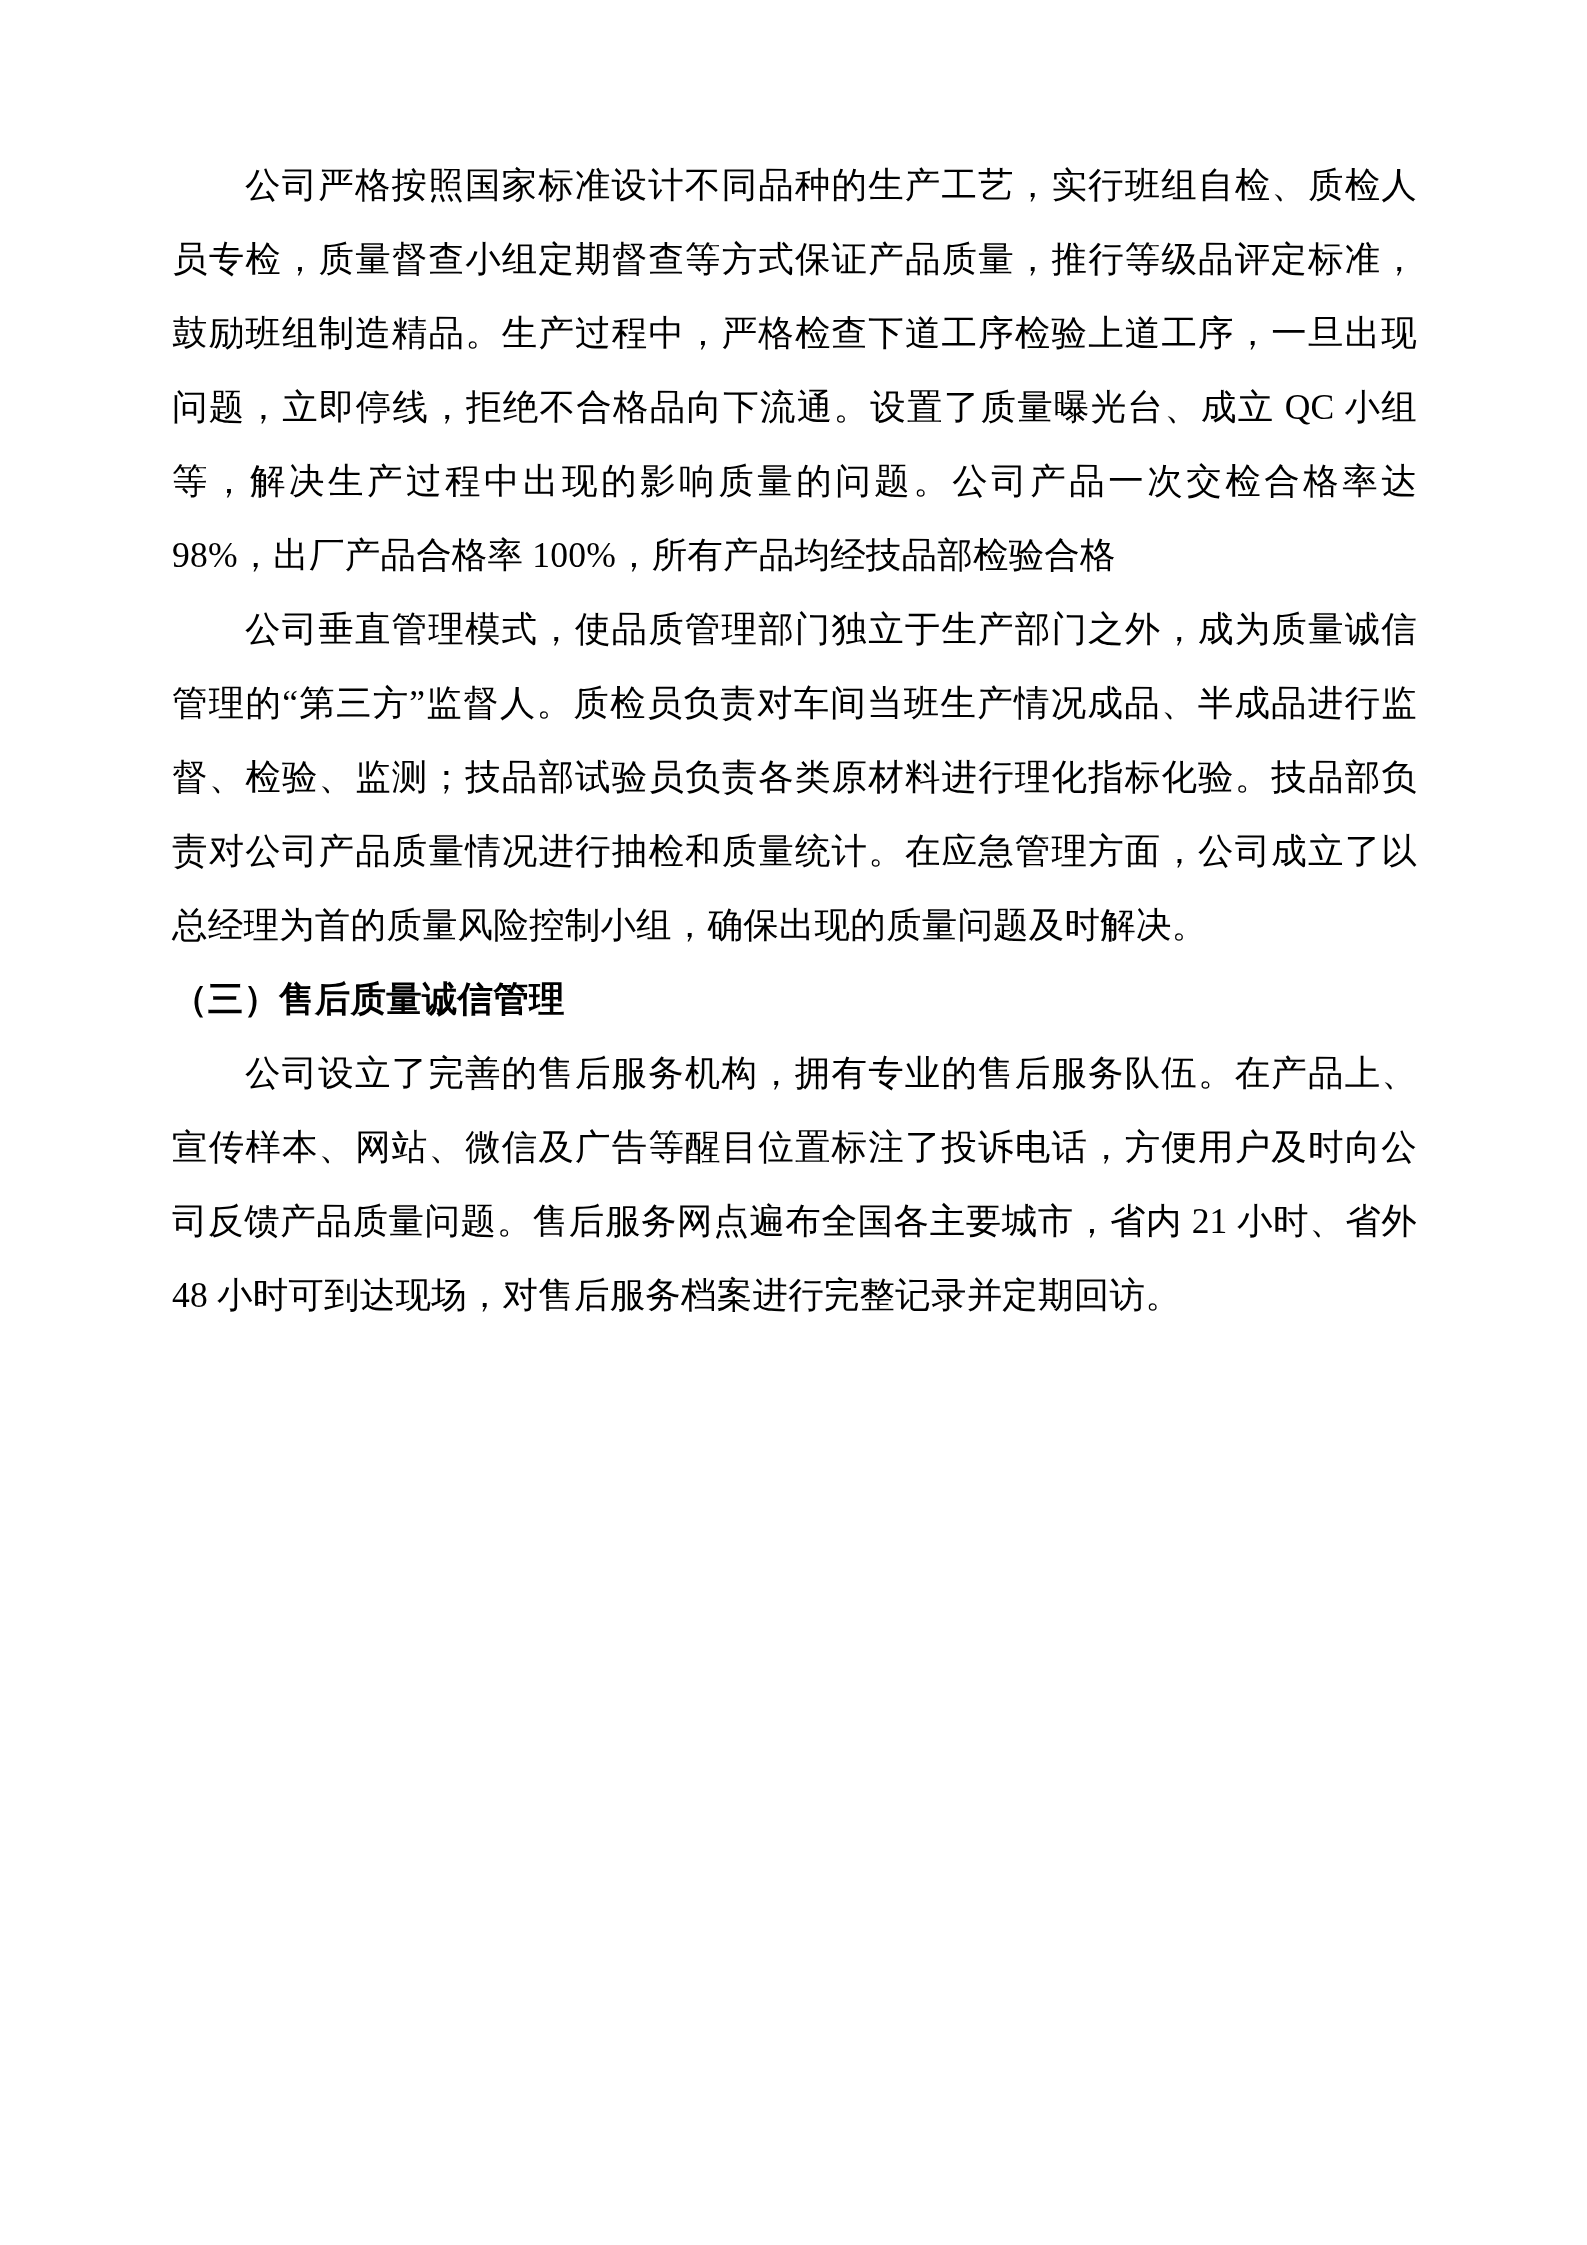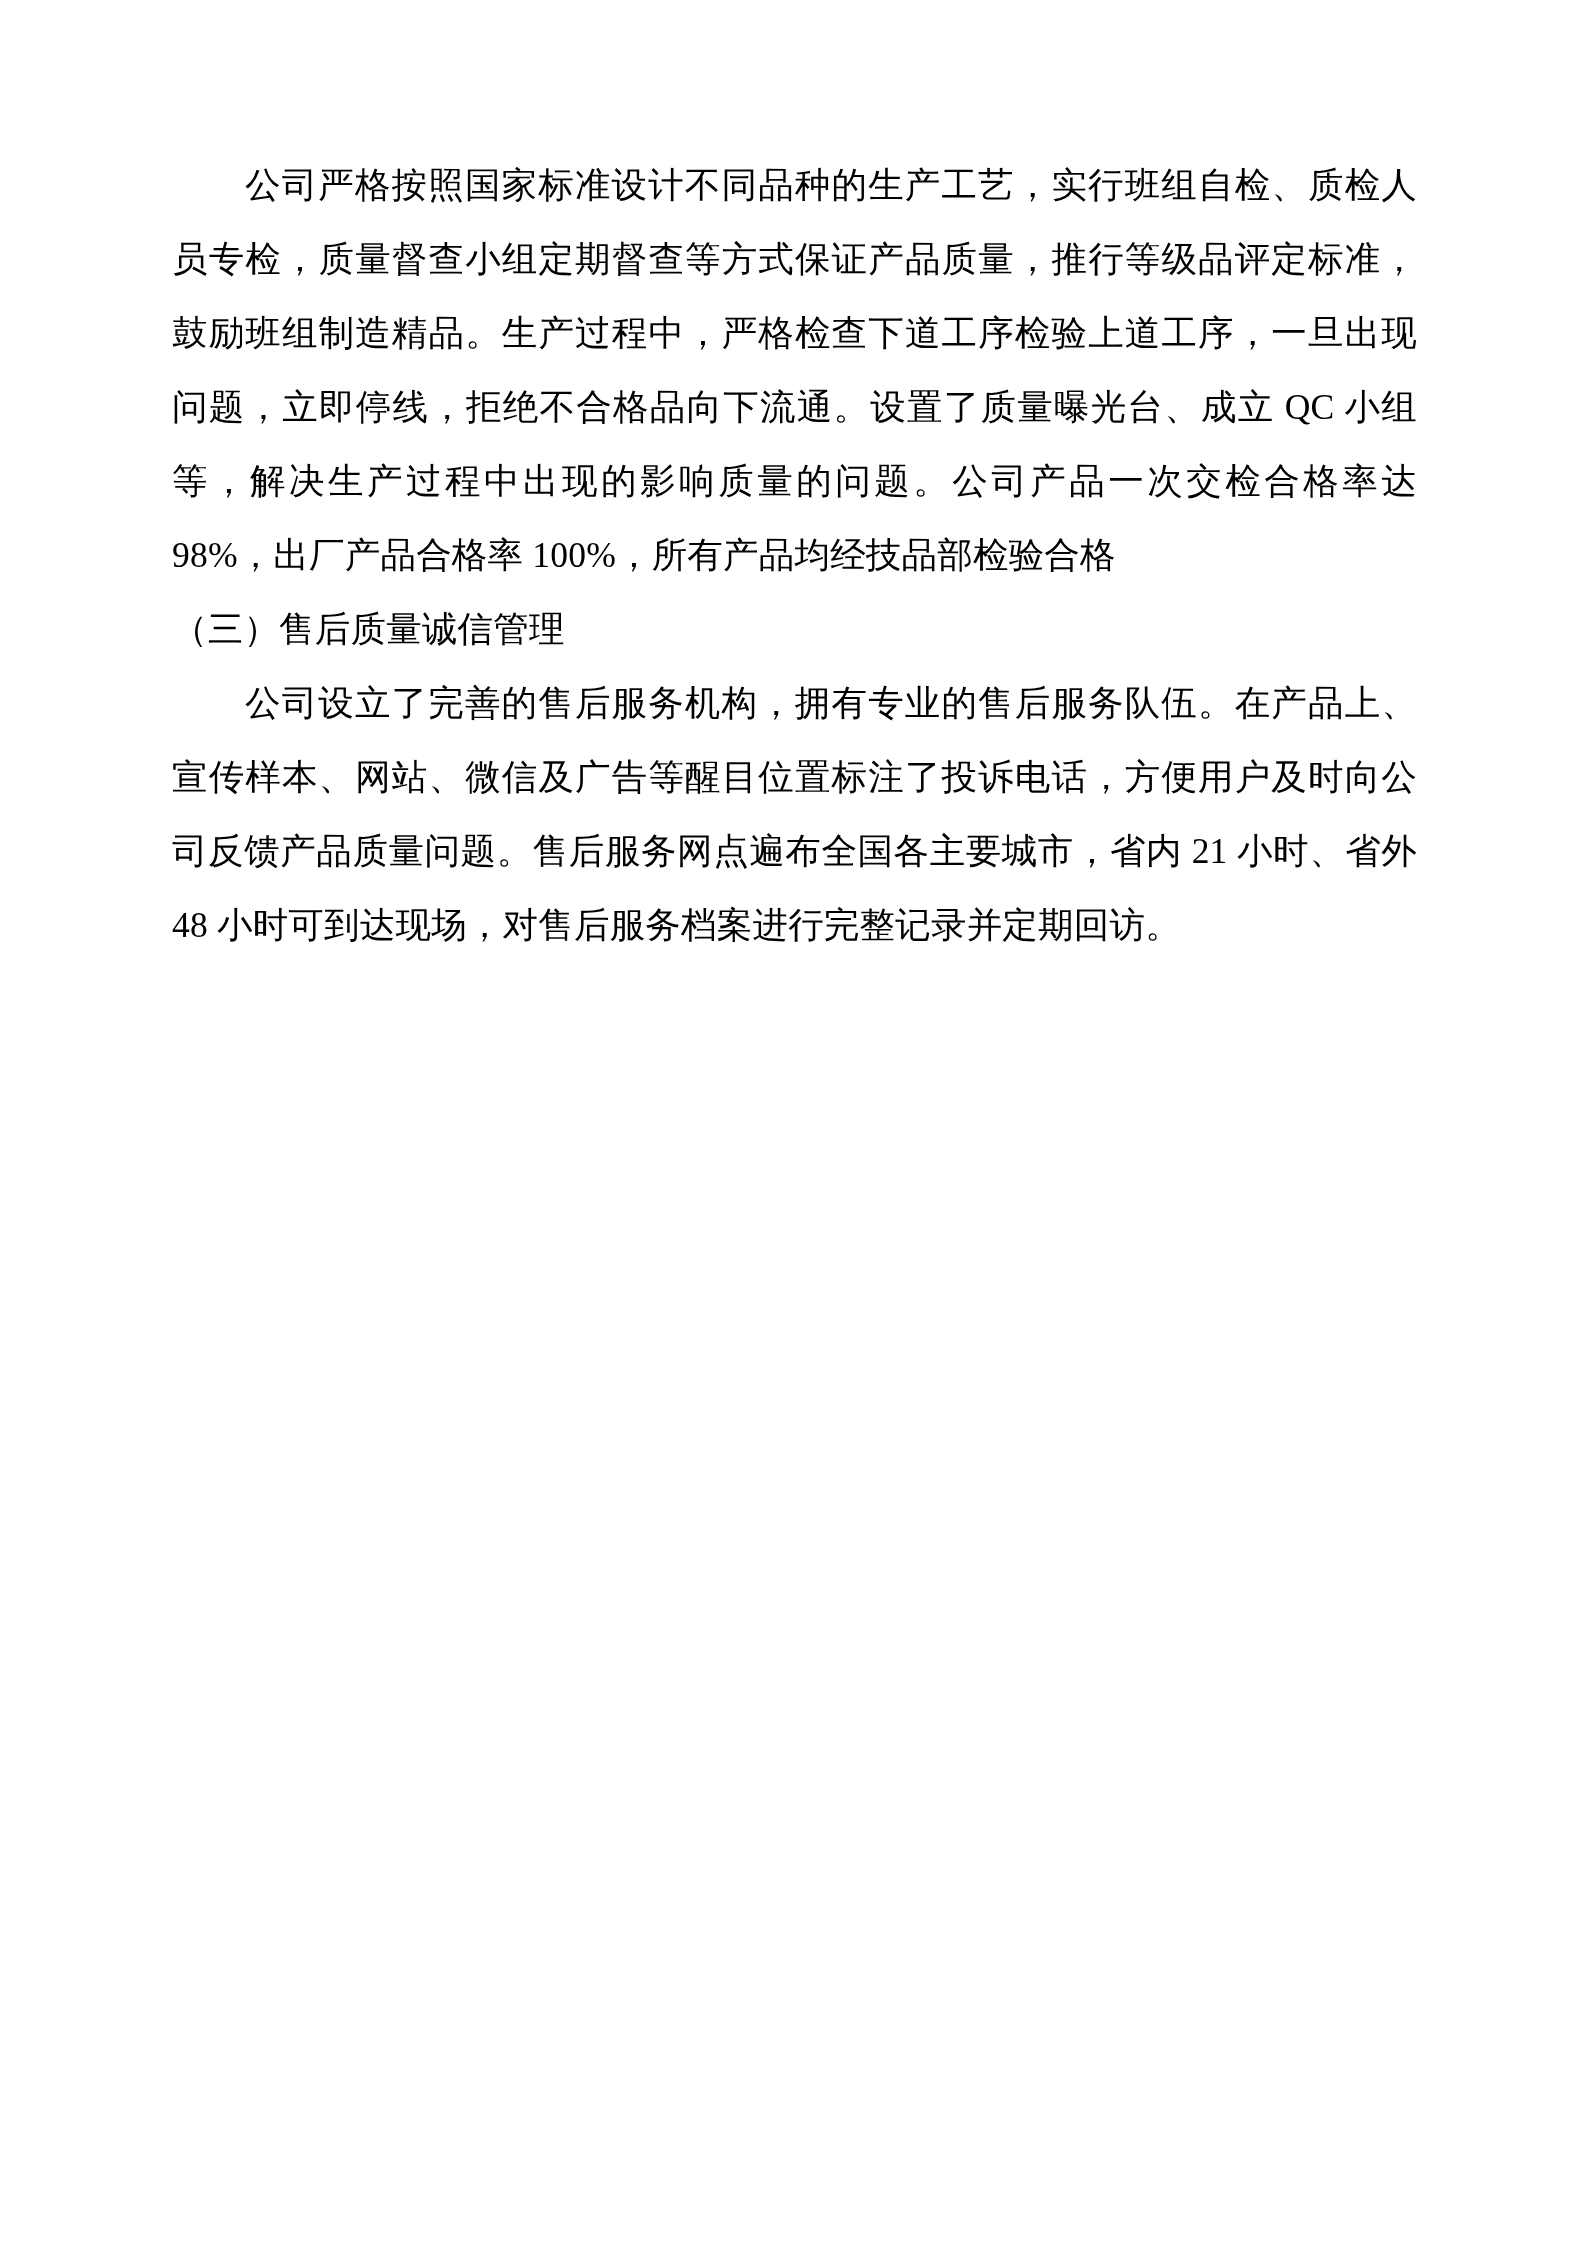--- a/index.html
+++ b/index.html
@@ -30,36 +30,37 @@
     font-size: 35.5px;
     line-height: 74px;
     text-align: justify;
     text-justify: inter-ideograph;
     letter-spacing: 0.2px;
   }
   p.indent {
     text-indent: 73px;
   }
   p.heading {
-    font-weight: normal;
+    font-weight: bold;
     text-indent: 0;
   }
   p.sub-heading {
     text-indent: 73px;
   }
 </style>
 </head>
 <body>
 
 <div class="page">
   <div class="doc-body">
 
     <p class="indent">公司严格按照国家标准设计不同品种的生产工艺，实行班组自检、质检人员专检，质量督查小组定期督查等方式保证产品质量，推行等级品评定标准，鼓励班组制造精品。生产过程中，严格检查下道工序检验上道工序，一旦出现问题，立即停线，拒绝不合格品向下流通。设置了质量曝光台、成立 QC 小组等，解决生产过程中出现的影响质量的问题。公司产品一次交检合格率达 98%，出厂产品合格率 100%，所有产品均经技品部检验合格</p>
 
 
+    <p class="indent">公司垂直管理模式，使品质管理部门独立于生产部门之外，成为质量诚信管理的“第三方”监督人。质检员负责对车间当班生产情况成品、半成品进行监督、检验、监测；技品部试验员负责各类原材料进行理化指标化验。技品部负责对公司产品质量情况进行抽检和质量统计。在应急管理方面，公司成立了以总经理为首的质量风险控制小组，确保出现的质量问题及时解决。</p>
 
     <p class="heading">（三）售后质量诚信管理</p>
 
     <p class="indent">公司设立了完善的售后服务机构，拥有专业的售后服务队伍。在产品上、宣传样本、网站、微信及广告等醒目位置标注了投诉电话，方便用户及时向公司反馈产品质量问题。售后服务网点遍布全国各主要城市，省内 21 小时、省外 48 小时可到达现场，对售后服务档案进行完整记录并定期回访。</p>
 
 
   </div>
 </div>
 
 </body></html>

